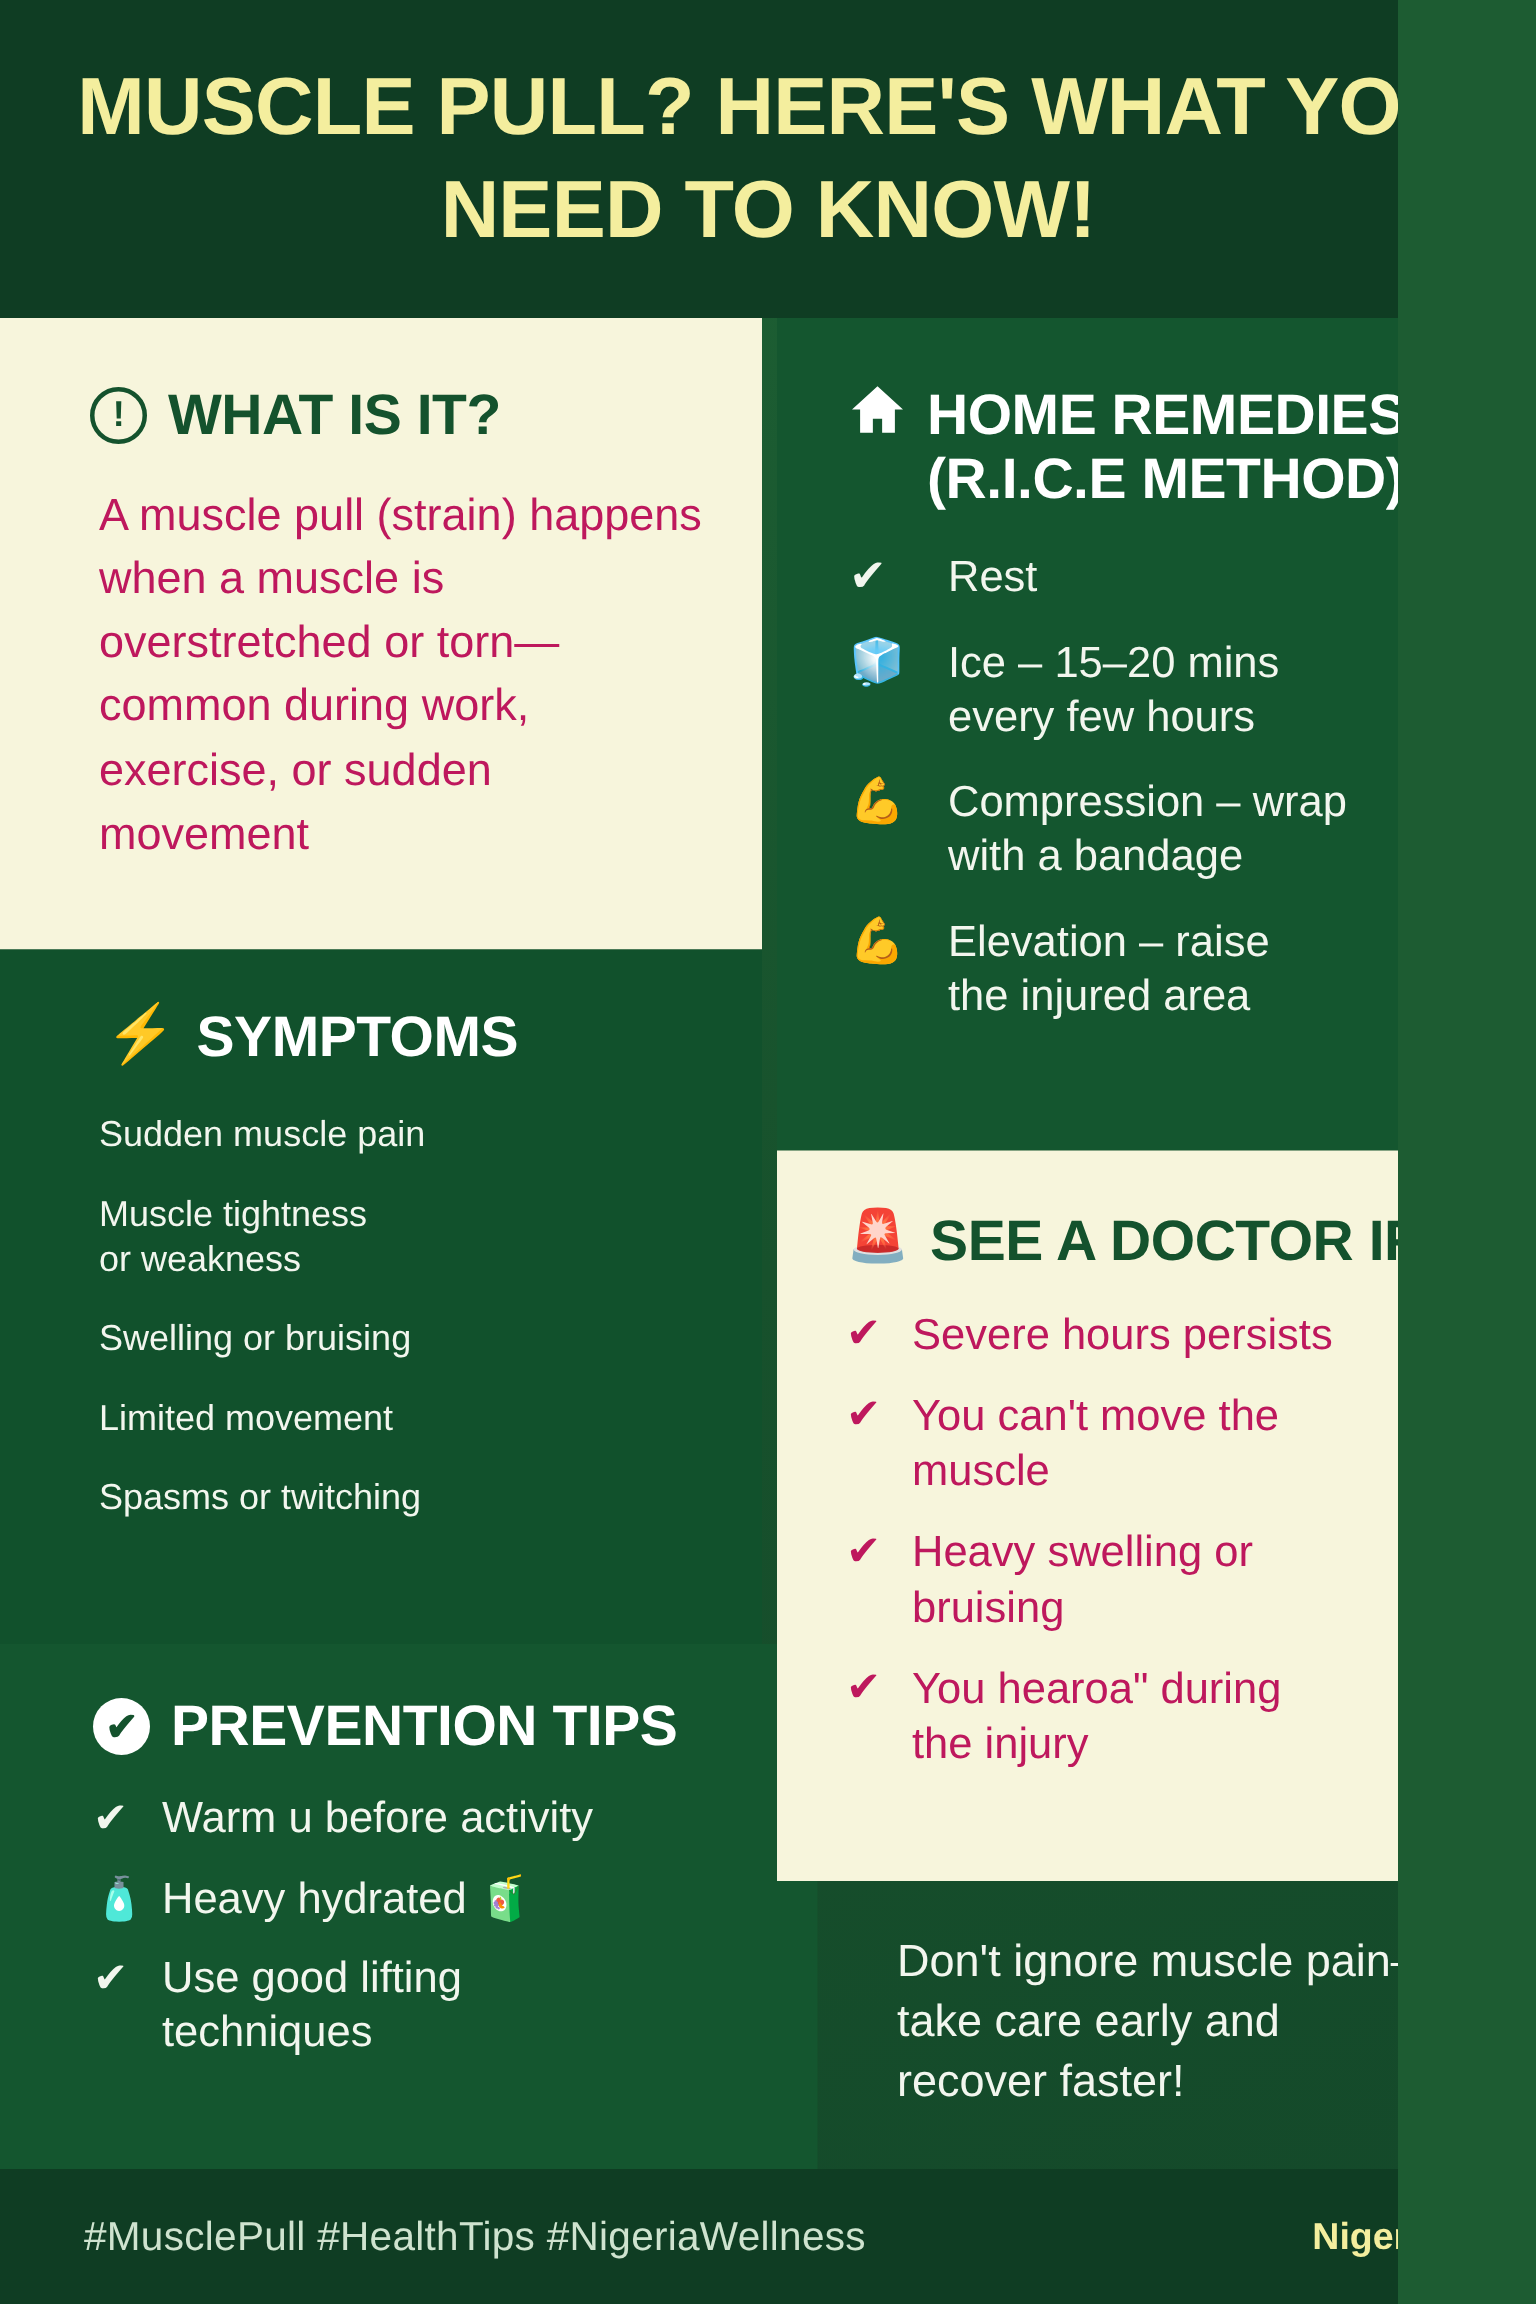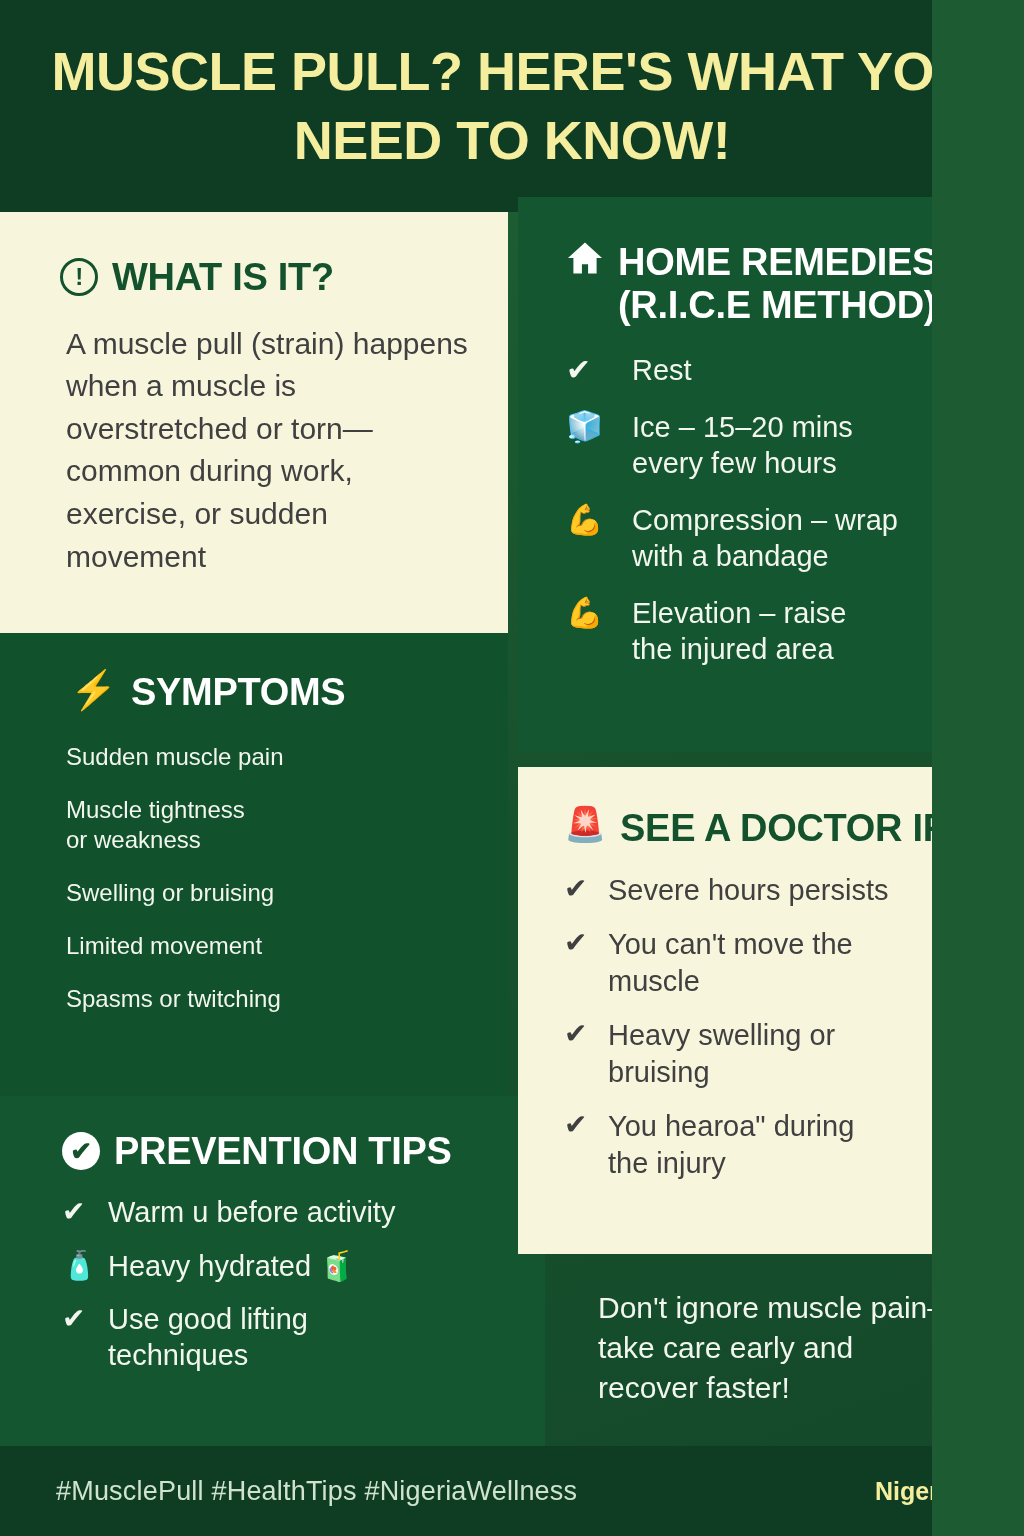--- a/index.html
+++ b/index.html
@@ -51,21 +51,21 @@
     font-size: 38px;
     font-weight: 800;
     letter-spacing: -0.3px;
     line-height: 1.12;
     text-transform: uppercase;
   }
   .sec-title .ttxt { white-space: pre-line; }
   .title-dark { color: #14522d; }
   .title-light { color: #ffffff; }
 
-  .body-dark { color: #404040; }
+  .body-dark { color: #be185d; }
   .body-light { color: #f2f6ee; }
 
   
   #what-is-it {
     left: 0; top: 212px; width: 508px; height: 421px;
     padding: 44px 38px 0 66px;
   }
   #what-is-it .sec-title { margin-left: -6px; }
   #what-is-it p {
     margin-top: 24px;
@@ -127,21 +127,21 @@
     align-items: flex-start;
     font-size: 29px;
     line-height: 1.24;
     margin-bottom: 18px;
     white-space: pre-line;
   }
   #prevention li .mk { flex: none; width: 30px; font-size: 28px; line-height: 1.2; }
 
   
   #remedies {
-    left: 518px; top: 197px; width: 506px; height: 555px;
+    left: 518px; top: 212px; width: 506px; height: 555px;
     padding: 44px 20px 0 48px;
   }
   #remedies ul { list-style: none; margin-top: 26px; }
   #remedies li {
     display: flex;
     gap: 22px;
     align-items: flex-start;
     font-size: 29px;
     line-height: 1.26;
     margin-bottom: 20px;

